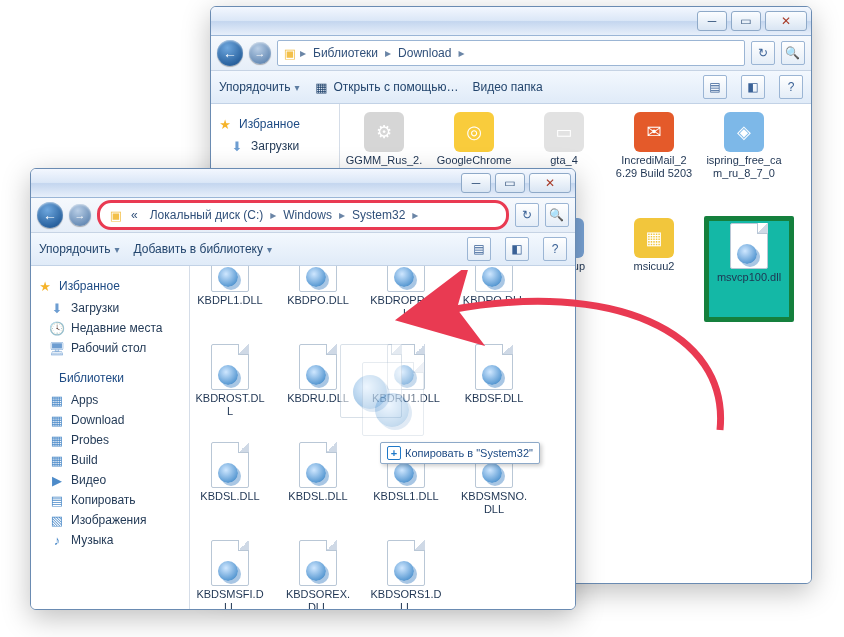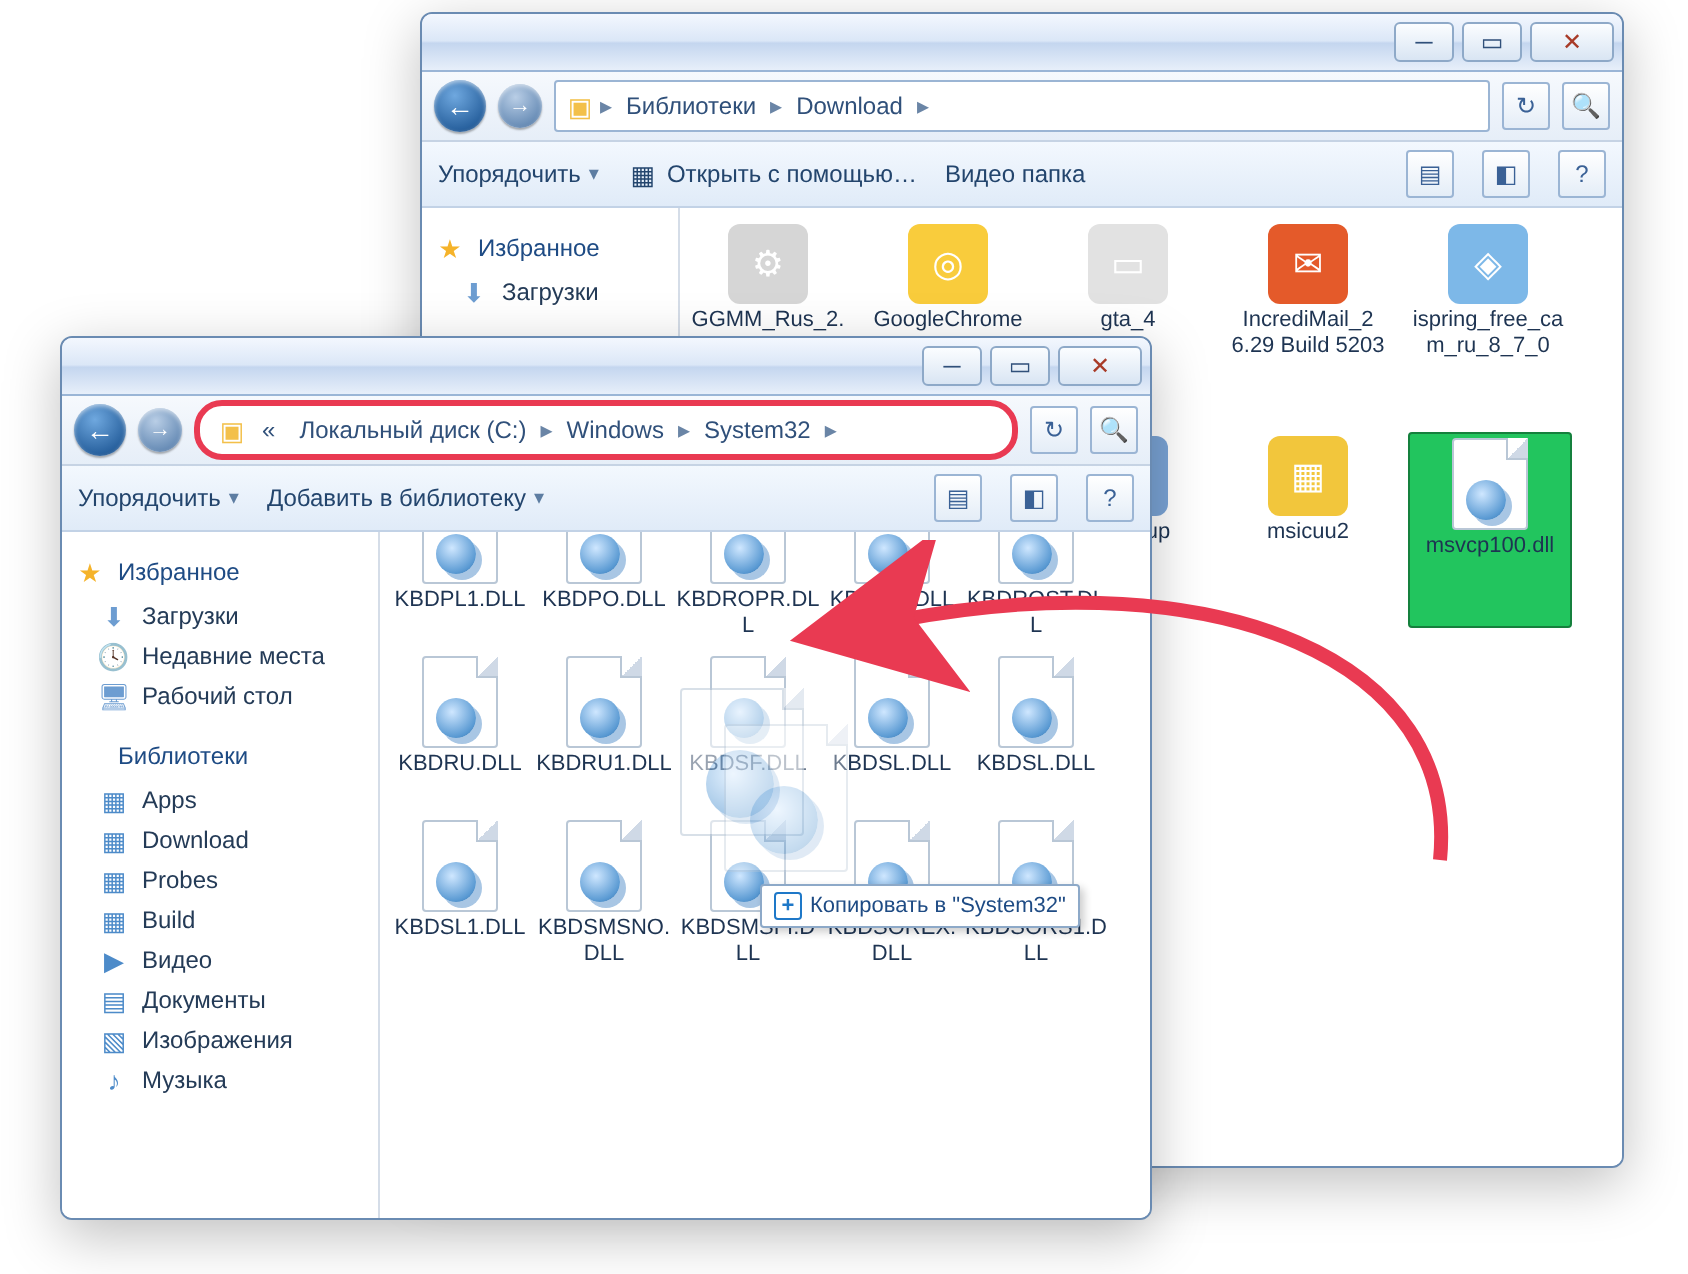--- a/index.html
+++ b/index.html
@@ -22,24 +22,24 @@
 .toolbar .drop::after{content:" ▾";color:#5d7da2;font-size:10px}
 .body{display:flex;height:calc(100% - 28px - 34px - 32px)}
 .nav{width:150px;border-right:1px solid #d5dde8;background:#fff;padding:6px 4px;overflow:hidden}
 .nav .grp{color:#1e4b84;font-weight:400;display:flex;align-items:center;gap:6px;margin:6px 2px 4px}
 .nav .itm{display:flex;align-items:center;gap:6px;padding:2px 2px 2px 14px;color:#243b57;white-space:nowrap}
 .ic{width:16px;height:16px;display:inline-flex;align-items:center;justify-content:center;font-size:13px}
 .ic.star{color:#f5b32a}
 .ic.fold{color:#f3c04a}
 .ic.drive{color:#6d9dd1}
 .content{flex:1;background:#fff;padding:6px 4px;overflow:hidden;position:relative}
-.grid{display:flex;flex-wrap:wrap;align-content:flex-start;gap:0}
+.grid{display:flex;flex-wrap:wrap;align-content:flex-start;gap:16px}
 .cell{width:72px;height:80px;display:flex;flex-direction:column;align-items:center;justify-content:flex-start;text-align:center;font-size:11px;color:#1e3452;padding-top:2px;word-break:break-word;position:relative}
 .cell .lbl{line-height:1.15;margin-top:2px}
-.cell.sel{background:#22c55e;border:1px solid #15803d;border-radius:2px}
+.cell.sel{background:#14b8a6;border:5px solid #15803d;border-radius:2px}
 .dllico{width:36px;height:44px;border:1px solid #b9c7d6;border-radius:2px 6px 2px 2px;background:#fff;position:relative}
 .dllico::before{content:"";position:absolute;right:-1px;top:-1px;width:10px;height:10px;background:linear-gradient(135deg,#fff 50%,#cfd9e6 50%);border-left:1px solid #b9c7d6;border-bottom:1px solid #b9c7d6}
 .dllico .gear{position:absolute;left:6px;bottom:4px;width:20px;height:20px;border-radius:50%;background:radial-gradient(circle at 40% 35%,#cfe7ff,#5a9ad3 70%,#2d6aa8);box-shadow:3px 3px 0 0 #a8c6e4}
 .appico{width:40px;height:40px;border-radius:6px;display:flex;align-items:center;justify-content:center;font-size:18px;color:#fff}
 .tooltip{position:absolute;background:#fff;border:1px solid #8da9c8;border-radius:2px;padding:3px 6px;font-size:11px;color:#1e4b84;box-shadow:2px 2px 4px rgba(0,0,0,.2);display:flex;align-items:center;gap:4px;white-space:nowrap}
 .tooltip .plus{width:12px;height:12px;border:1px solid #1e78c8;border-radius:2px;color:#1e78c8;font-weight:bold;display:flex;align-items:center;justify-content:center;font-size:11px}
 .ghost{position:absolute;width:70px;height:80px;opacity:.55}
 .ghost .dllico{width:60px;height:72px}
 .ghost .dllico .gear{width:34px;height:34px;left:12px;bottom:8px}
 .arrow{position:absolute;pointer-events:none}
@@ -214,21 +214,21 @@
             <div class="itm">
               <span class="ic" style="color: rgb(77, 139, 201);">▦</span>
               <span>Build</span>
             </div>
             <div class="itm">
               <span class="ic" style="color: rgb(77, 139, 201);">▶</span>
               <span>Видео</span>
             </div>
             <div class="itm">
               <span class="ic" style="color: rgb(77, 139, 201);">▤</span>
-              <span>Документы</span>
+              <span>Копировать</span>
             </div>
             <div class="itm">
               <span class="ic" style="color: rgb(77, 139, 201);">▧</span>
               <span>Изображения</span>
             </div>
             <div class="itm">
               <span class="ic" style="color: rgb(77, 139, 201);">♪</span>
               <span>Музыка</span>
             </div>
           </div>

